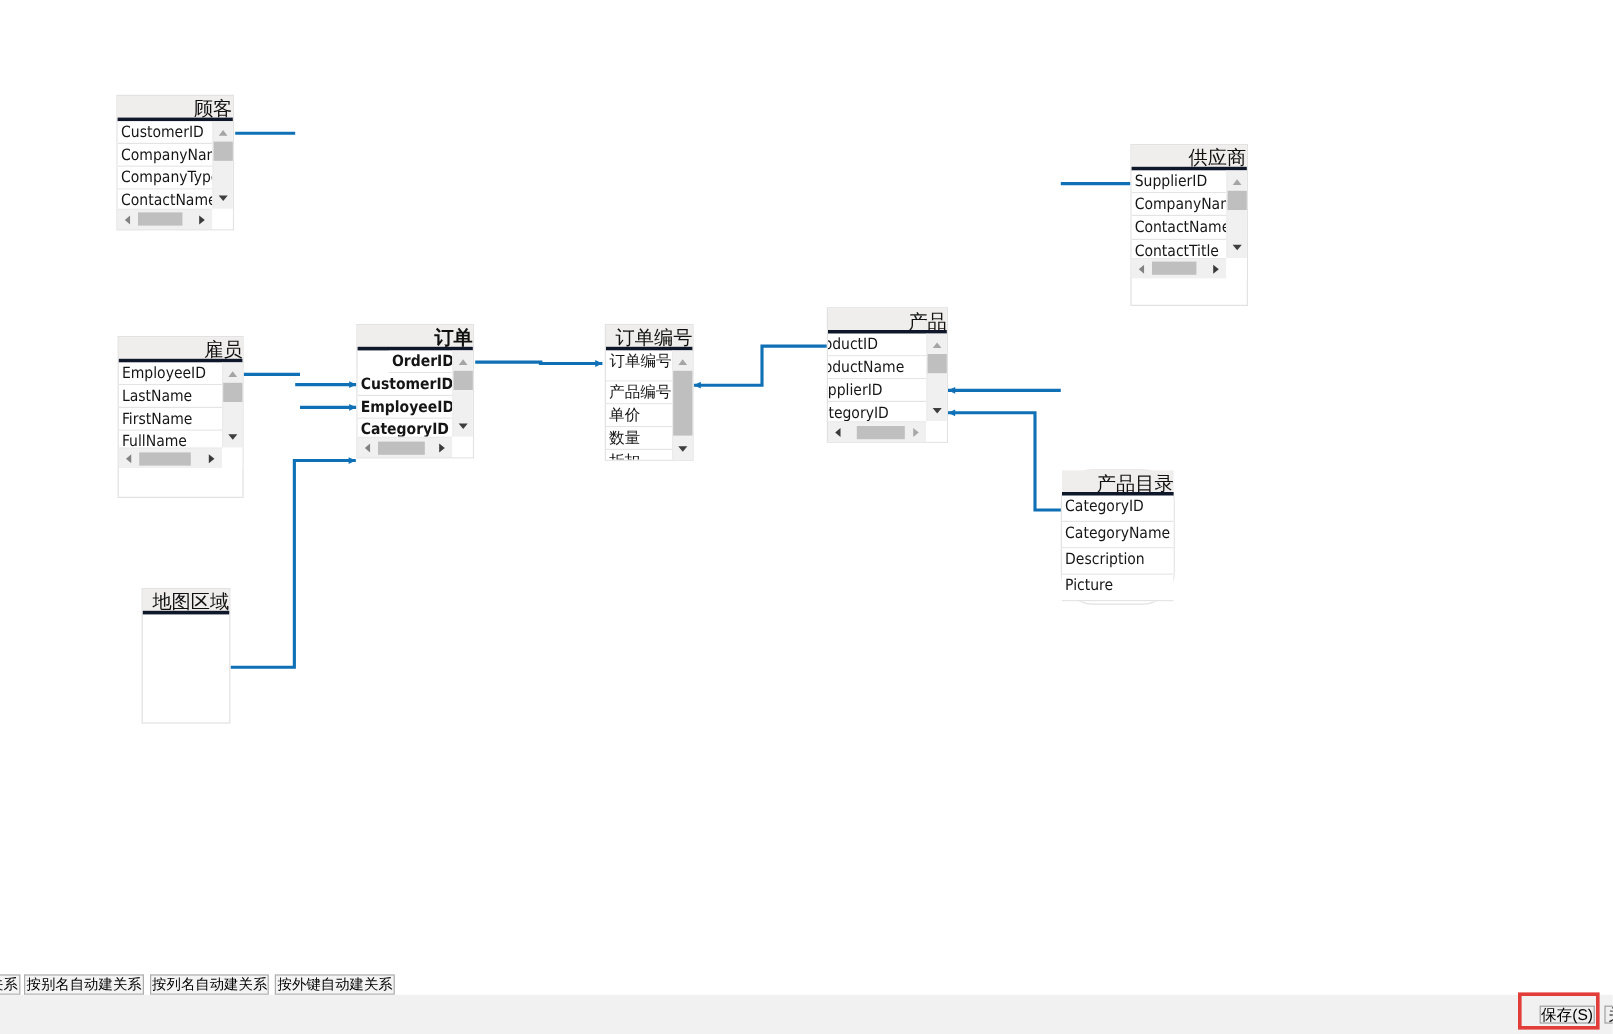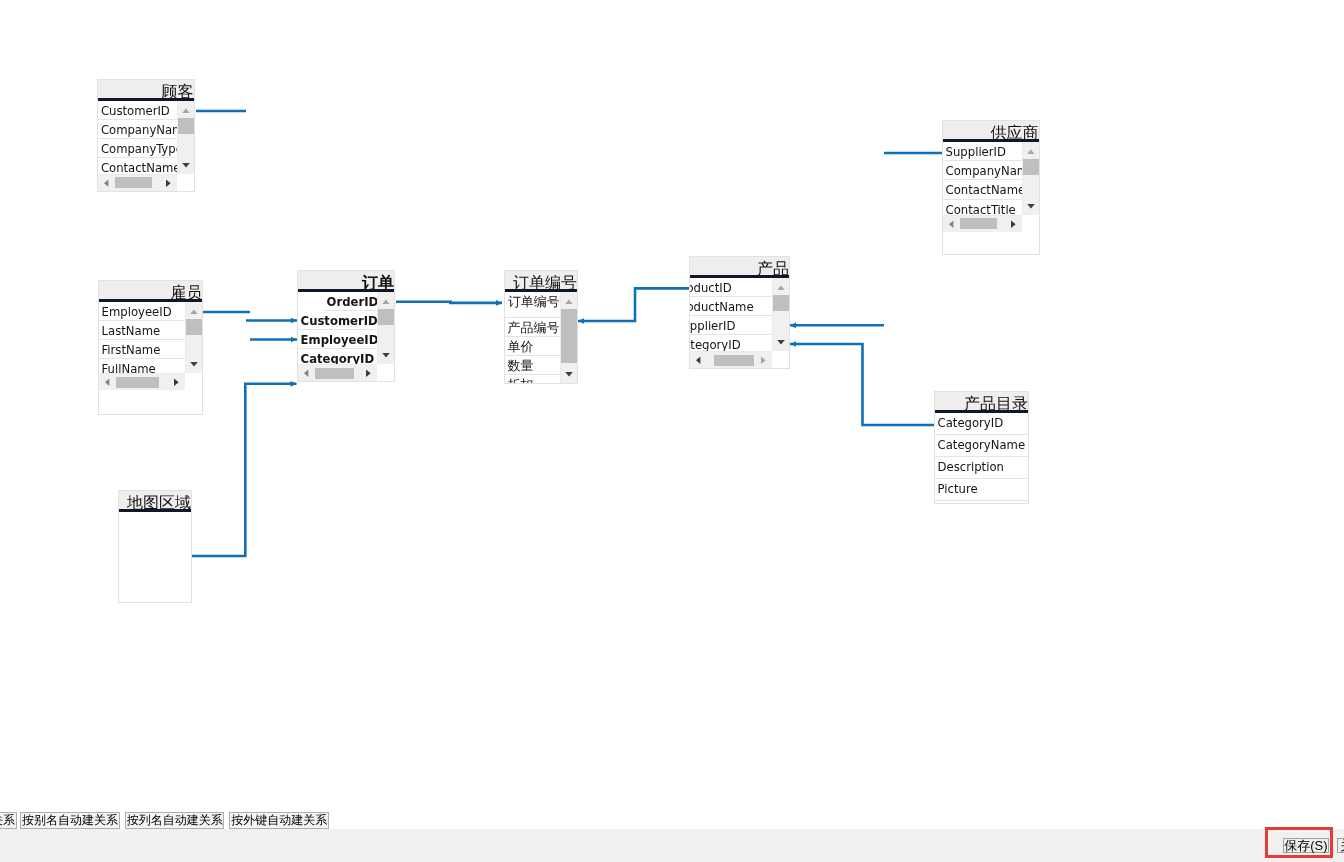--- a/index.html
+++ b/index.html
@@ -342,21 +342,21 @@
               <div class="thumb" style="left: 24px; width: 40px;"></div>
               <div class="btn rt">
                 <svg class="arw" width="17" height="16" viewBox="0 0 17 16">
                   <path d="M6.0 4.6 L10.7 8.35 L6.0 12.1 Z" fill="#a8a8a8"></path>
                 </svg>
               </div>
             </div>
             <div class="corner"></div>
           </div>
         </div>
-        <div class="tbl" style="left: 934px; top: 391px; width: 95px; height: 113px;">
+        <div class="tbl" style="left: 884px; top: 391px; width: 95px; height: 113px; border-radius: 27px;">
           <div class="tbl-hd">产品目录</div>
           <div class="tbl-body" style="height: 90px;">
             <div class="col-list" style="width: 93px; height: 90px;">
               <div class="col" style="height: 22px; line-height: 20.9px;">
                 <span>CategoryID</span>
               </div>
               <div class="col" style="height: 22px; line-height: 20.9px;">
                 <span>CategoryName</span>
               </div>
               <div class="col" style="height: 22px; line-height: 20.9px;">

